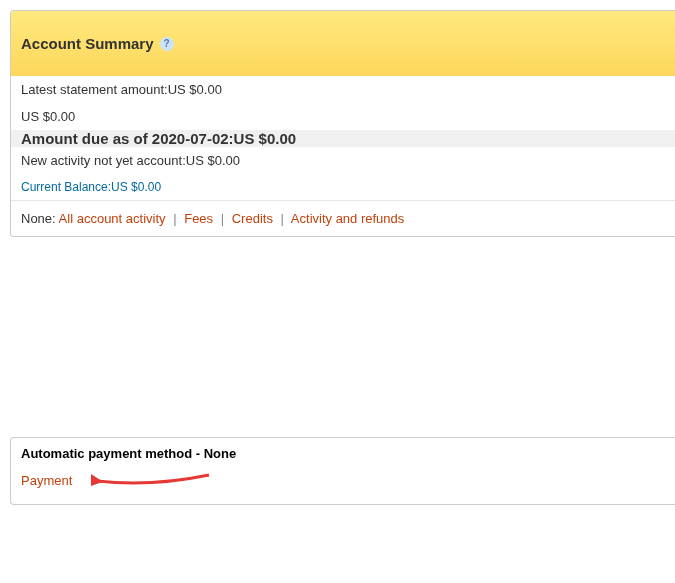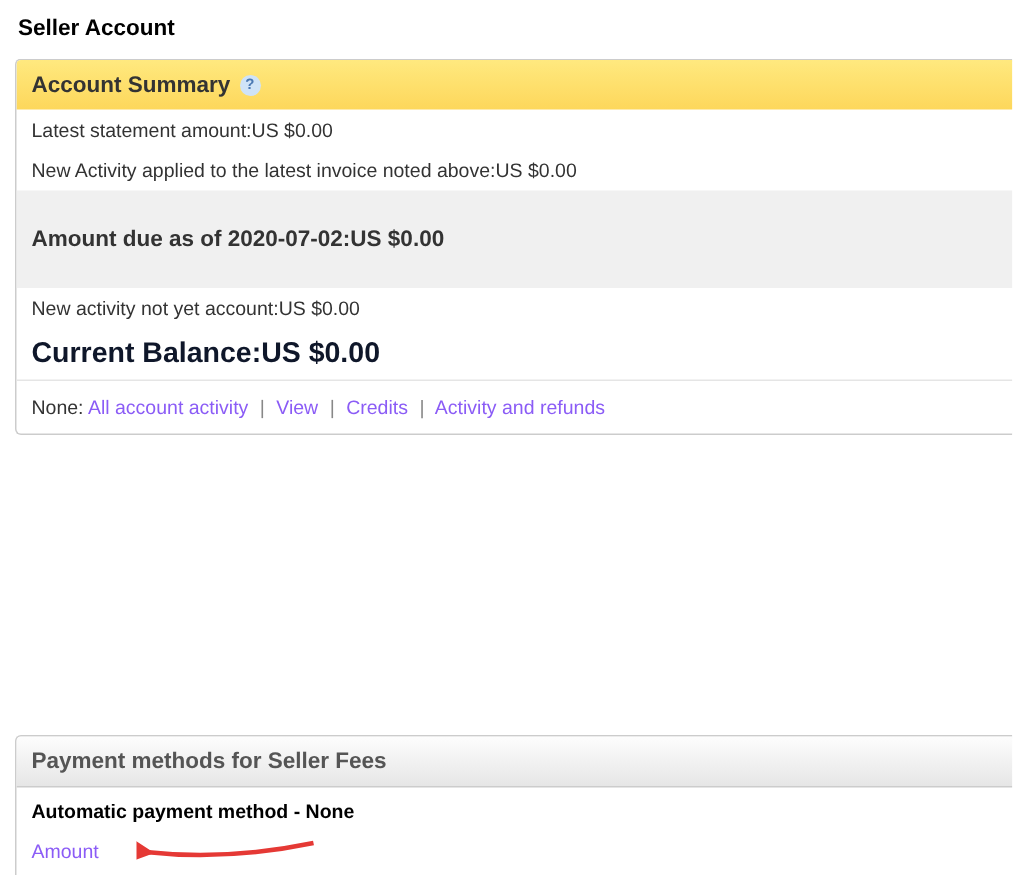--- a/index.html
+++ b/index.html
@@ -20,21 +20,21 @@
     }
     .panel {
       border: 1px solid #ccc;
       border-right: none;
       border-radius: 4px 0 0 4px;
       overflow: hidden;
       background: #fff;
     }
     .panel-header-yellow {
       background: linear-gradient(to bottom, #ffe97f 0%, #fdd75b 100%);
-      padding: 8px 10px;
+      padding: 24px 10px;
       font-size: 15px;
       font-weight: bold;
       color: #333;
       display: flex;
       align-items: center;
       gap: 6px;
     }
     .help-icon {
       display: inline-flex;
       align-items: center;
@@ -51,41 +51,41 @@
     }
     .row {
       display: flex;
       justify-content: flex-start;
       padding: 6px 10px;
       font-size: 13px;
       color: #333;
     }
     .row.shaded {
       background: #f0f0f0;
-      padding: 24px 10px;
+      padding: 0 10px;
     }
     .row.shaded .label, .row.shaded .value {
       font-size: 15px;
       font-weight: bold;
       color: #333;
     }
     .row.bold .label, .row.bold .value {
-      font-size: 19px;
-      font-weight: bold;
-      color: #0f172a;
+      font-size: 12px;
+      font-weight: normal;
+      color: #0369a1;
     }
     .row .value { white-space: nowrap; }
     .view-line {
       padding: 10px 10px;
       border-top: 1px solid #e5e5e5;
       font-size: 13px;
       color: #333;
     }
     .link {
-      color: #8b5cf6;
+      color: #c2410c;
       text-decoration: none;
       cursor: pointer;
     }
     .sep { color: #888; margin: 0 4px; }
     .spacer { height: 200px; }
     .panel-header-gray {
       background: linear-gradient(to bottom, #fdfdfd 0%, #e6e6e6 100%);
       padding: 8px 10px;
       font-size: 15px;
       font-weight: bold;
@@ -106,35 +106,33 @@
       position: absolute;
       left: 80px;
       top: 2px;
       pointer-events: none;
     }
   </style>
 </head>
 <body>
 
 <div class="container">
-  <h2 class="page-title">Seller Account</h2>
 
   <div class="panel">
     <div class="panel-header-yellow">
       <span>Account Summary</span>
       <span class="help-icon">?</span>
     </div>
 
     <div class="row">
       <span class="label">Latest statement amount:</span>
       <span class="value">US $0.00</span>
     </div>
 
     <div class="row">
-      <span class="label">New Activity applied to the latest invoice noted above:</span>
       <span class="value">US $0.00</span>
     </div>
 
     <div class="row shaded">
       <span class="label">Amount due as of 2020-07-02:</span>
       <span class="value">US $0.00</span>
     </div>
 
     <div class="row">
       <span class="label">New activity not yet account:</span>
@@ -143,35 +141,34 @@
 
     <div class="row bold">
       <span class="label">Current Balance:</span>
       <span class="value">US $0.00</span>
     </div>
 
     <div class="view-line">
       <span>None:</span>
       <a class="link">All account activity</a>
       <span class="sep">|</span>
-      <a class="link">View</a>
+      <a class="link">Fees</a>
       <span class="sep">|</span>
       <a class="link">Credits</a>
       <span class="sep">|</span>
       <a class="link">Activity and refunds</a>
     </div>
   </div>
 
   <div class="spacer"></div>
 
   <div class="panel">
-    <div class="panel-header-gray">Payment methods for Seller Fees</div>
     <div class="subheader">Automatic payment method - None</div>
     <div class="change-row">
-      <a class="link">Amount</a>
+      <a class="link">Payment</a>
       <svg class="arrow" width="120" height="28" viewBox="0 0 120 28">
         <defs>
           <marker id="ah" markerWidth="10" markerHeight="10" refX="2" refY="5" orient="auto">
             <path d="M10,0 L0,5 L10,10 L6,5 Z" fill="#e53935"></path>
           </marker>
         </defs>
         <path d="M118,8 Q60,20 6,14" stroke="#e53935" stroke-width="3" fill="none" marker-end="url(#ah)"></path>
       </svg>
     </div>
   </div>

